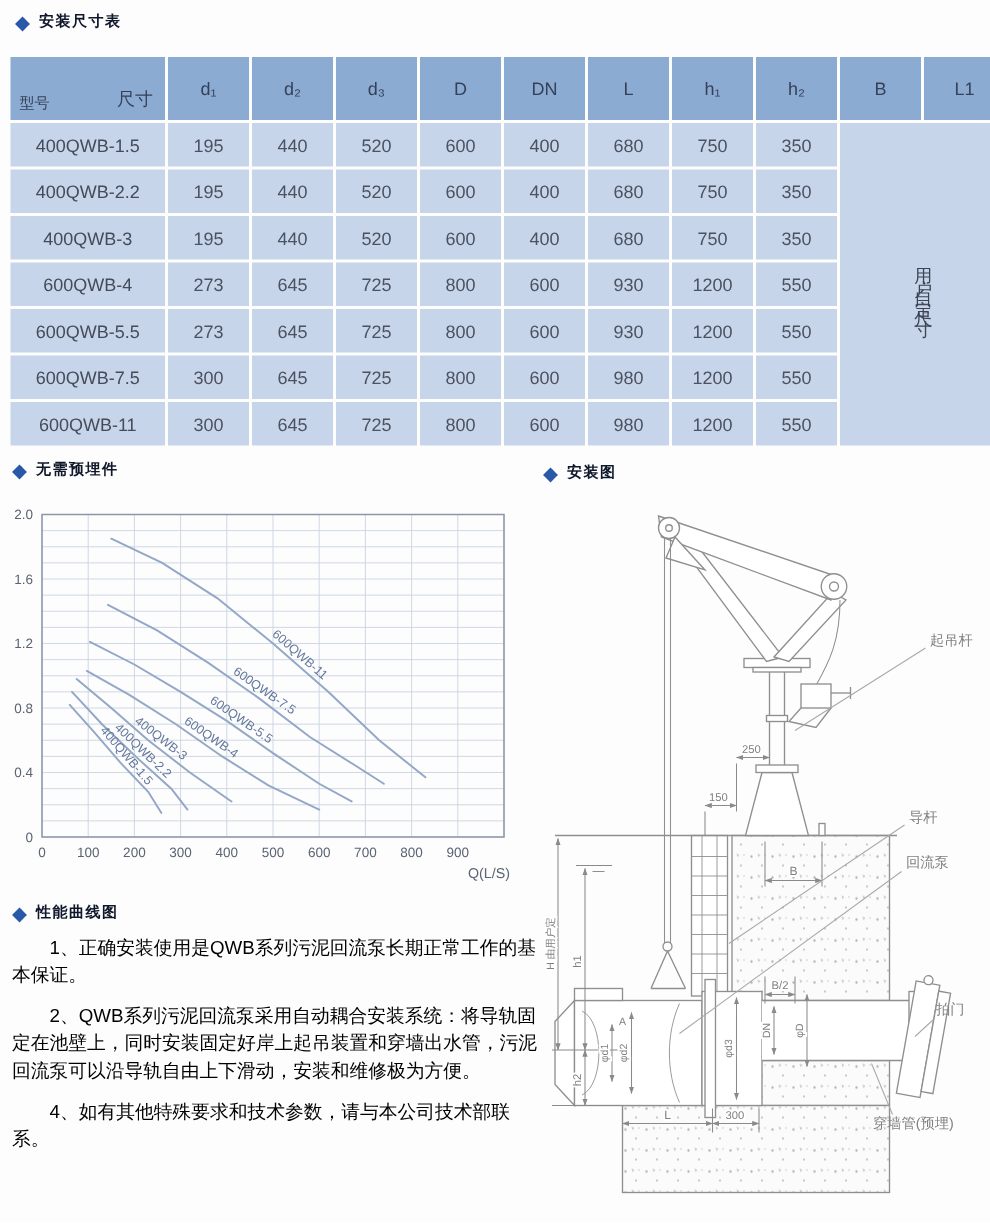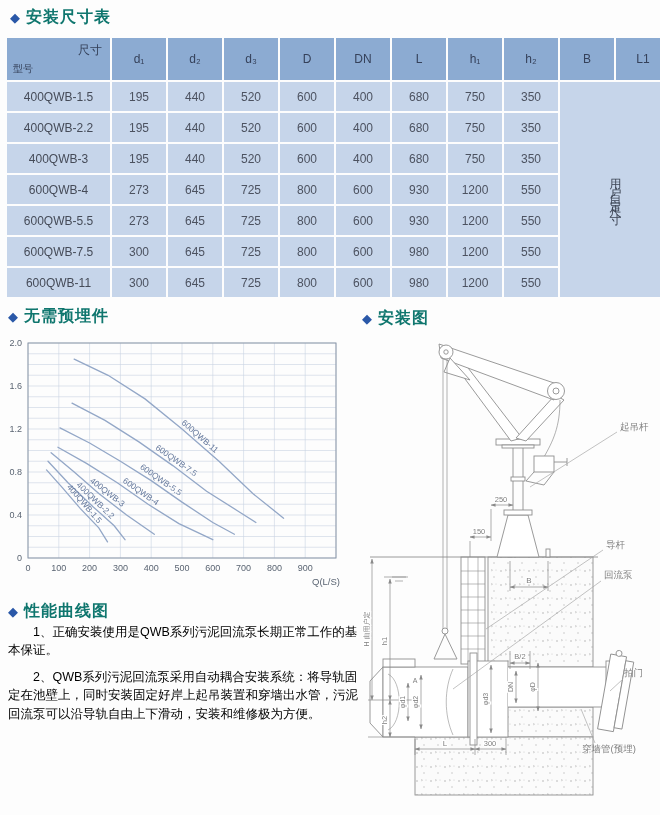--- a/index.html
+++ b/index.html
@@ -3,31 +3,31 @@
 <meta charset="utf-8">
 <style>
   * { margin:0; padding:0; box-sizing:border-box; }
   html,body { background:#fff; }
   body { font-family:"Liberation Sans","DejaVu Sans",sans-serif; color:#222; }
   .page { position:relative; width:660px; height:815px; background:#fdfdfd; overflow:hidden; }
 
   
   .sec-head { position:absolute; display:flex; align-items:center; gap:6px; }
   .sec-head .diamond { font-size:13px; line-height:1; color:#2a58a8; }
-  .sec-head .t { font-size:16px; font-weight:bold; color:#0f766e; letter-spacing:1px; }
+  .sec-head .t { font-size:10px; font-weight:bold; color:#0f172a; letter-spacing:1px; }
 
   
   table.dim { position:absolute; left:5px; top:36px; width:647px; border-collapse:separate; border-spacing:2px; table-layout:fixed; }
   table.dim th, table.dim td { text-align:center; vertical-align:middle; font-size:12px; }
   table.dim thead th { background:#8cabd2; color:#35415a; height:42px; font-weight:normal; }
   table.dim tbody td { background:#c6d5ea; color:#4c5260; height:29px; }
   table.dim td.model { color:#454b58; }
   th.corner { position:relative; padding:0; background:
       linear-gradient(to bottom right, rgba(0,0,0,0) calc(50% - 1.2px), #fefefe calc(50% - 1.2px), #fefefe calc(50% + 1.2px), rgba(0,0,0,0) calc(50% + 1.2px)), #8cabd2; }
-  th.corner .tr { position:absolute; top:4px; right:8px; font-size:12px; }
+  th.corner .tr { position:absolute; top:20px; right:8px; font-size:12px; }
   th.corner .bl { position:absolute; bottom:4px; left:6px; font-size:10px; }
   td.user-note { background:#c6d5ea; }
   td.user-note .v { writing-mode:vertical-rl; margin:0 auto; font-size:12px; letter-spacing:7px; color:#3c4454; }
 
   .chart-svg { position:absolute; left:0; top:330px; }
   .chart-svg text { font-family:"Liberation Sans","DejaVu Sans",sans-serif; }
   .diagram-svg { position:absolute; left:358px; top:329px; }
   .diagram-svg text { font-family:"Liberation Sans","DejaVu Sans",sans-serif; fill:#808080; }
 
   
@@ -391,15 +391,16 @@
     </g>
   </svg>
 
   <div class="sec-head" style="left:8px; top:601px;">
     <span class="diamond">◆</span>
     <span class="t">性能曲线图</span>
   </div>
   <div class="notes">
       <p>1、正确安装使用是QWB系列污泥回流泵长期正常工作的基本保证。</p>
       <p>2、QWB系列污泥回流泵采用自动耦合安装系统：将导轨固定在池壁上，同时安装固定好岸上起吊装置和穿墙出水管，污泥回流泵可以沿导轨自由上下滑动，安装和维修极为方便。</p>
+      <p>4、如有其他特殊要求和技术参数，请与本公司技术部联系。</p>
     </div>
 
 </div>
 
 </body></html>

